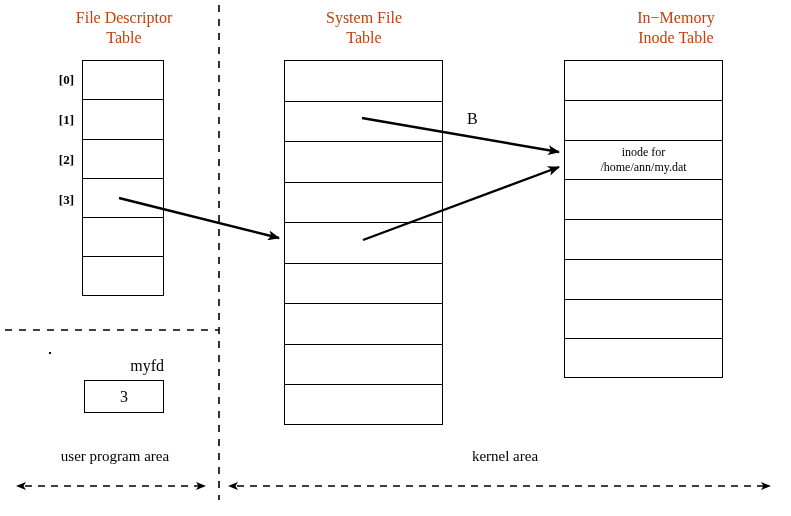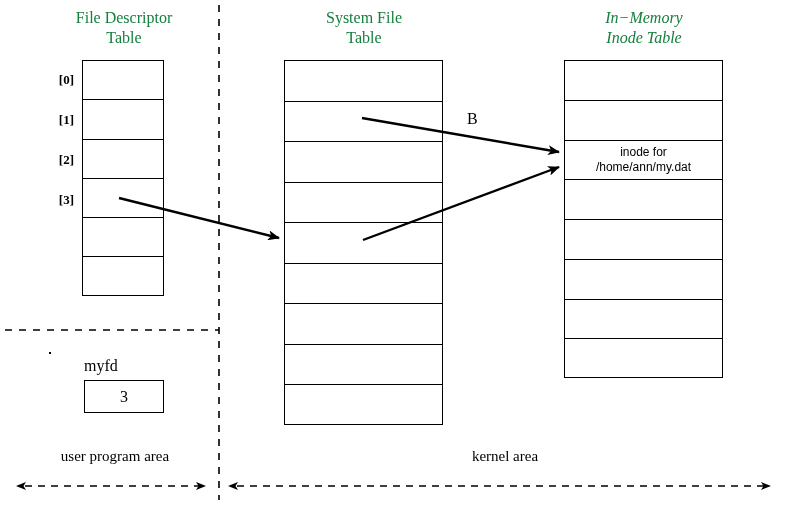--- a/index.html
+++ b/index.html
@@ -14,21 +14,21 @@
     background: #ffffff;
     overflow: hidden;
     font-family: "Liberation Serif", "DejaVu Serif", serif;
     color: #000000;
   }
   .title {
     position: absolute;
     text-align: center;
     font-size: 16px;
     line-height: 20px;
-    color: #15803d;
+    color: #c2410c;
     white-space: pre-line;
   }
   .table-box {
     position: absolute;
     border: 1px solid #000;
     box-sizing: border-box;
     background: #fff;
   }
   .cell {
     box-sizing: border-box;
@@ -39,33 +39,33 @@
   .cell:last-child { border-bottom: none; }
   .cell-text {
     position: absolute;
     left: 0; right: 0;
     top: 50%;
     transform: translateY(-50%);
     text-align: center;
     font-size: 12px;
     line-height: 15px;
     white-space: pre-line;
-    font-family: Liberation Sans, sans-serif;
+    font-family: Liberation Serif, serif;
   }
   .row-label {
     position: absolute;
     font-size: 13px;
     font-weight: bold;
     text-align: right;
     font-family: "Liberation Serif", "DejaVu Serif", serif;
   }
   .var-label {
     position: absolute;
     font-size: 16px;
-    text-align: left;
+    text-align: right;
   }
   .var-box {
     position: absolute;
     border: 1px solid #000;
     box-sizing: border-box;
     background: #fff;
     text-align: center;
     font-size: 16px;
   }
   .var-box span {
@@ -98,21 +98,21 @@
 <body>
 
 <div id="canvas">
 
   <div class="title" style="left:44px; top:8px; width:160px;">File Descriptor
 Table</div>
 
   <div class="title" style="left:284px; top:8px; width:160px;">System File
 Table</div>
 
-  <div class="title" style="left:564px; top:8px; width:160px;font-style:italic;">In−Memory
+  <div class="title" style="left:596px; top:8px; width:160px;">In−Memory
 Inode Table</div>
 
   <div class="table-box" style="left:82px; top:60px; width:82px; height:236px;">
     <div class="cell" style="height:39.3px;">
       <div class="cell-text"></div>
     </div>
     <div class="cell" style="height:39.3px;">
       <div class="cell-text"></div>
     </div>
     <div class="cell" style="height:39.3px;">

